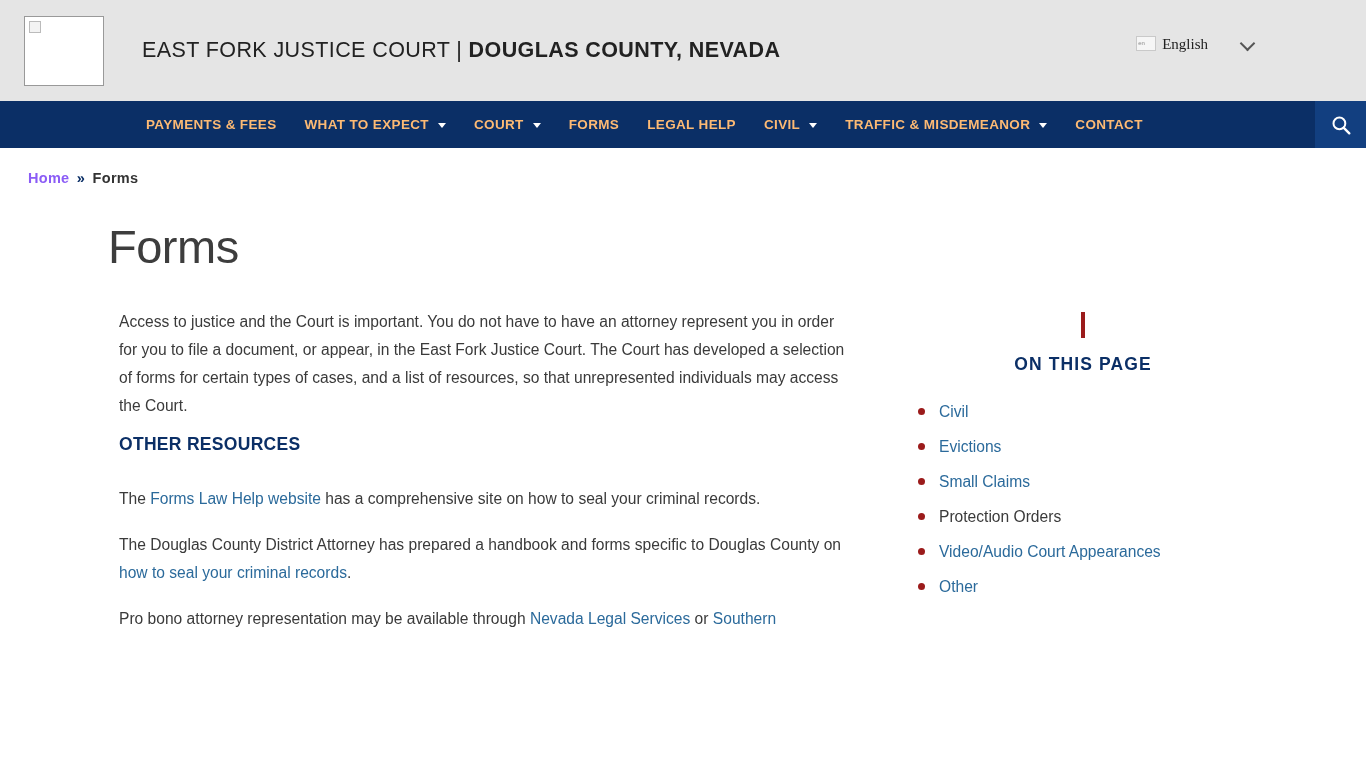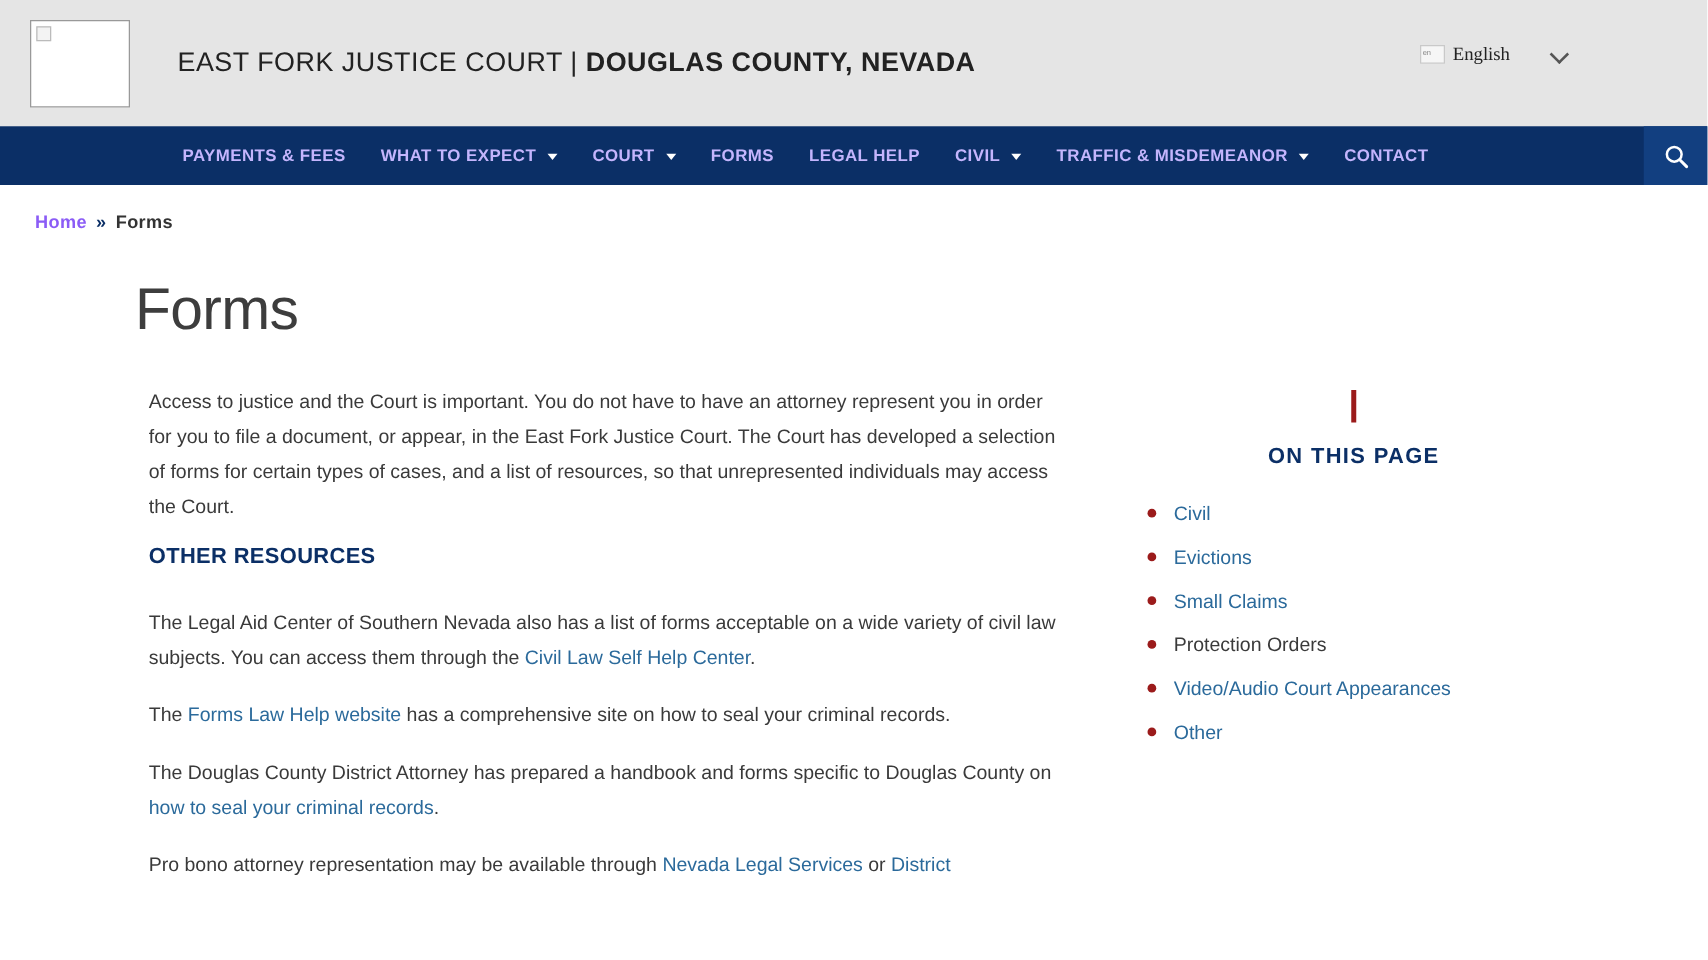--- a/index.html
+++ b/index.html
@@ -99,21 +99,21 @@
   .nav-items {
     display: flex;
     align-items: stretch;
     padding-left: 146px;
     flex: 1 1 auto;
   }
   .nav-item {
     display: flex;
     align-items: center;
     gap: 9px;
-    color: #c4b5fd;
+    color: #fdba74;
     font-size: 13.5px;
     font-weight: 700;
     letter-spacing: 0.35px;
     padding: 0 14px;
     white-space: nowrap;
     cursor: pointer;
   }
   .nav-item:first-child { padding-left: 0; }
   .nav-caret {
     width: 0; height: 0;
@@ -312,34 +312,31 @@
 
   <div class="content-row">
 
     <div class="main-col">
 
       <p class="lead">Access to justice and the Court is important. You do not have to have an attorney represent you in order for you to file a document, or appear, in the East Fork Justice Court. The Court has developed a selection of forms for certain types of cases, and a list of resources, so that unrepresented individuals may access the Court.</p>
 
       <h2 class="section-head">OTHER RESOURCES</h2>
 
 
-      <p>
-        <span>The Legal Aid Center of Southern Nevada also has a list of forms acceptable on a wide variety of civil law subjects. You can access them through the </span><a class="inline-link" href="#">Civil Law Self Help Center</a><span>.</span>
-      </p>
 
       <p>
         <span>The </span><a class="inline-link" href="#">Forms Law Help website</a><span> has a comprehensive site on how to seal your criminal records.</span>
       </p>
 
       <p>
         <span>The Douglas County District Attorney has prepared a handbook and forms specific to Douglas County on </span><a class="inline-link" href="#">how to seal your criminal records</a><span>.</span>
       </p>
 
       <p>
-        <span>Pro bono attorney representation may be available through </span><a class="inline-link" href="#">Nevada Legal Services</a><span> or </span><a class="inline-link" href="#">District</a>
+        <span>Pro bono attorney representation may be available through </span><a class="inline-link" href="#">Nevada Legal Services</a><span> or </span><a class="inline-link" href="#">Southern</a>
       </p>
     </div>
 
     <aside class="side-col">
       <div class="otp-head">
         <span class="otp-bar"></span>
         <span class="otp-title">ON THIS PAGE</span>
       </div>
 
       <ul class="otp-list">

